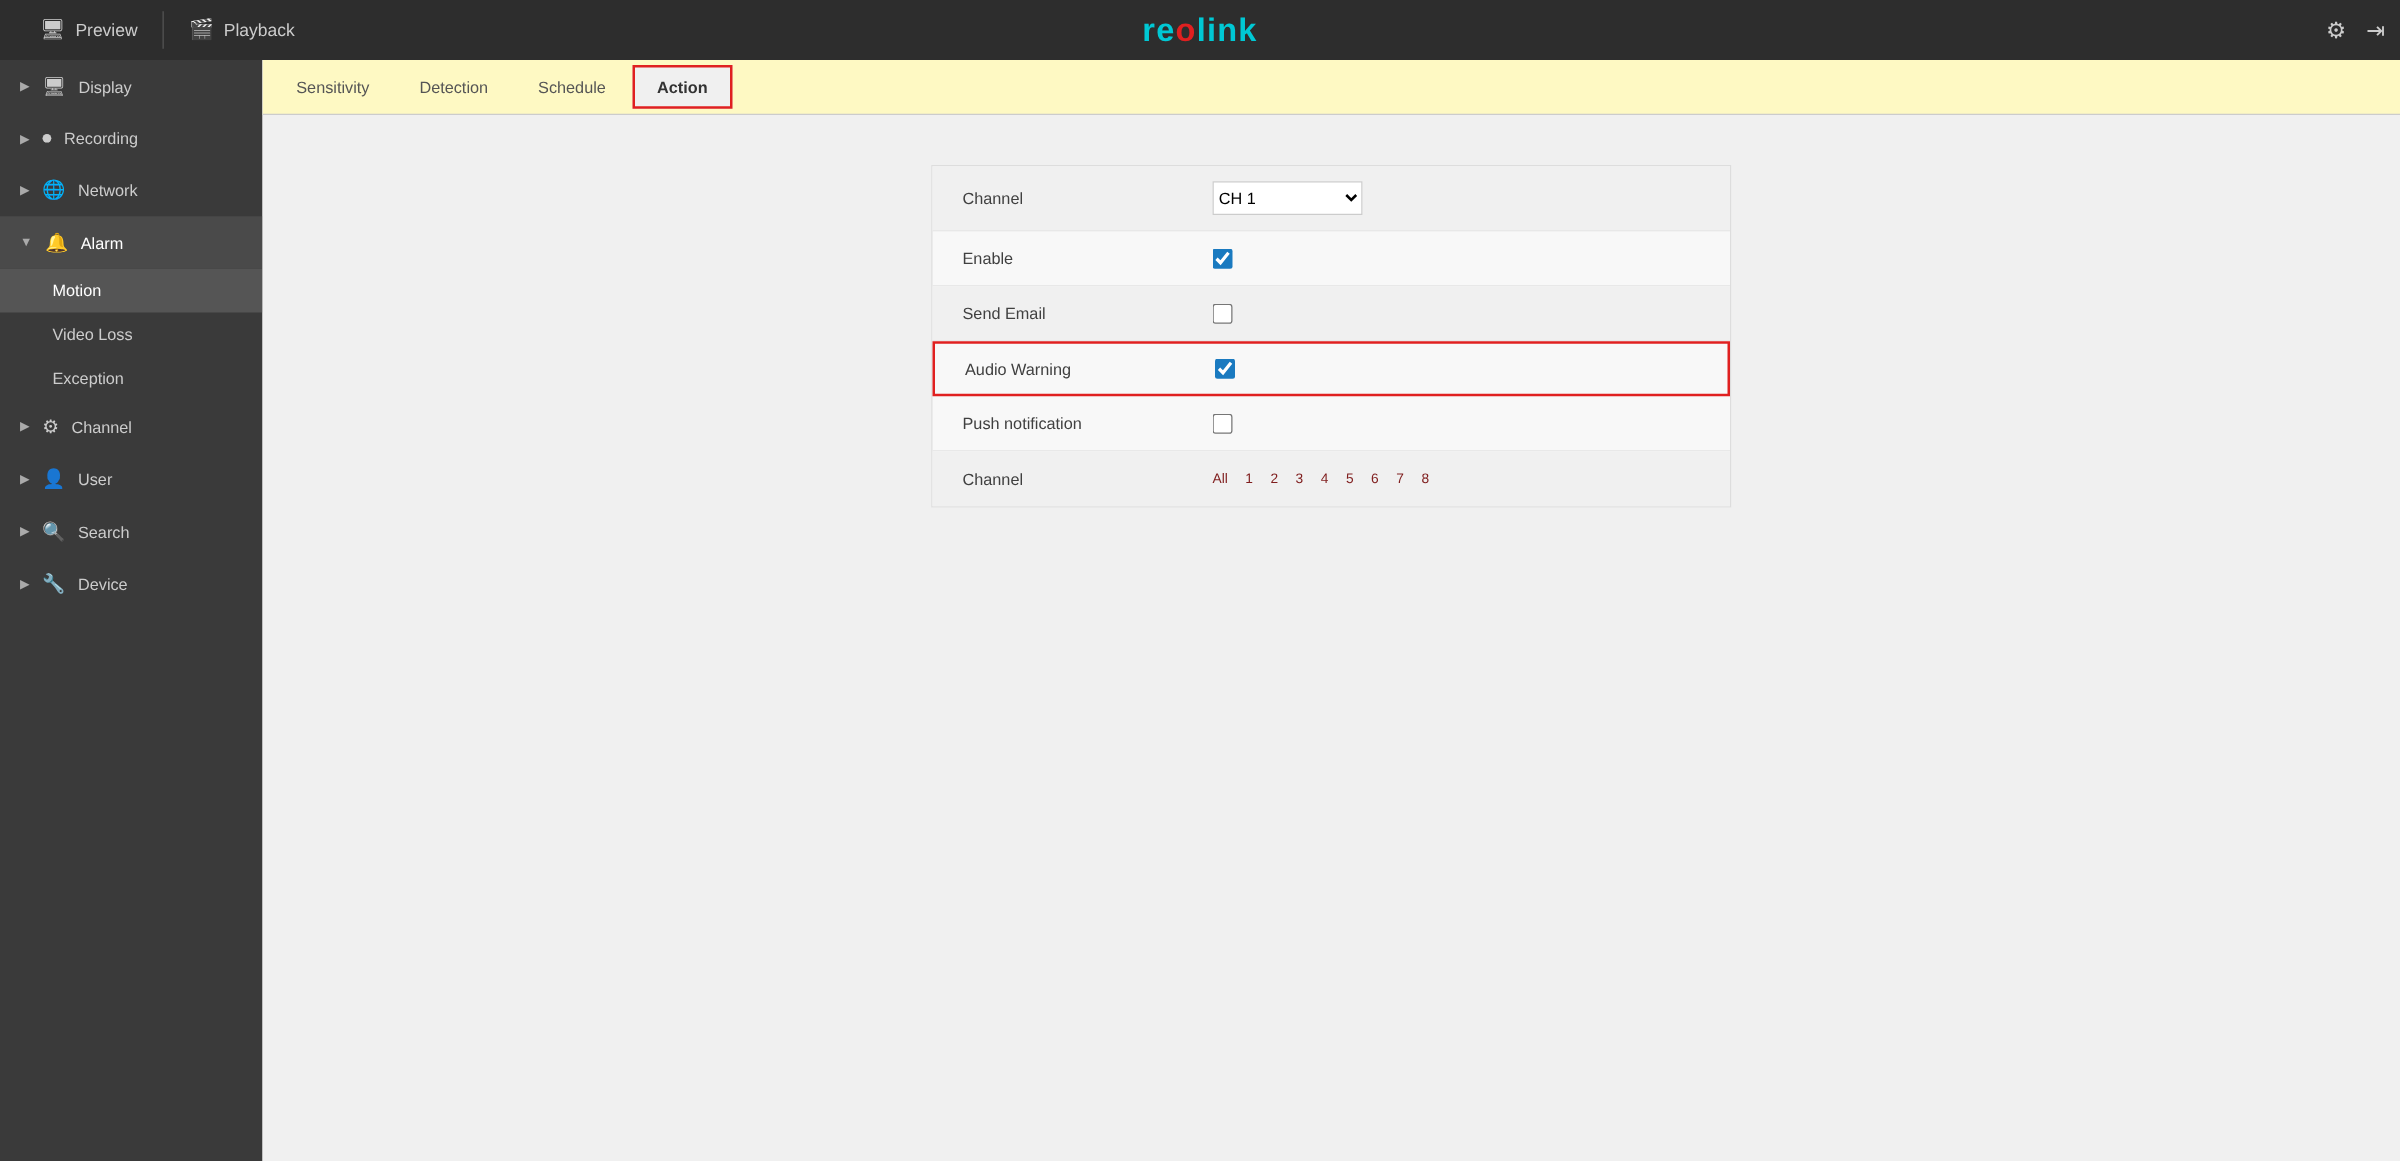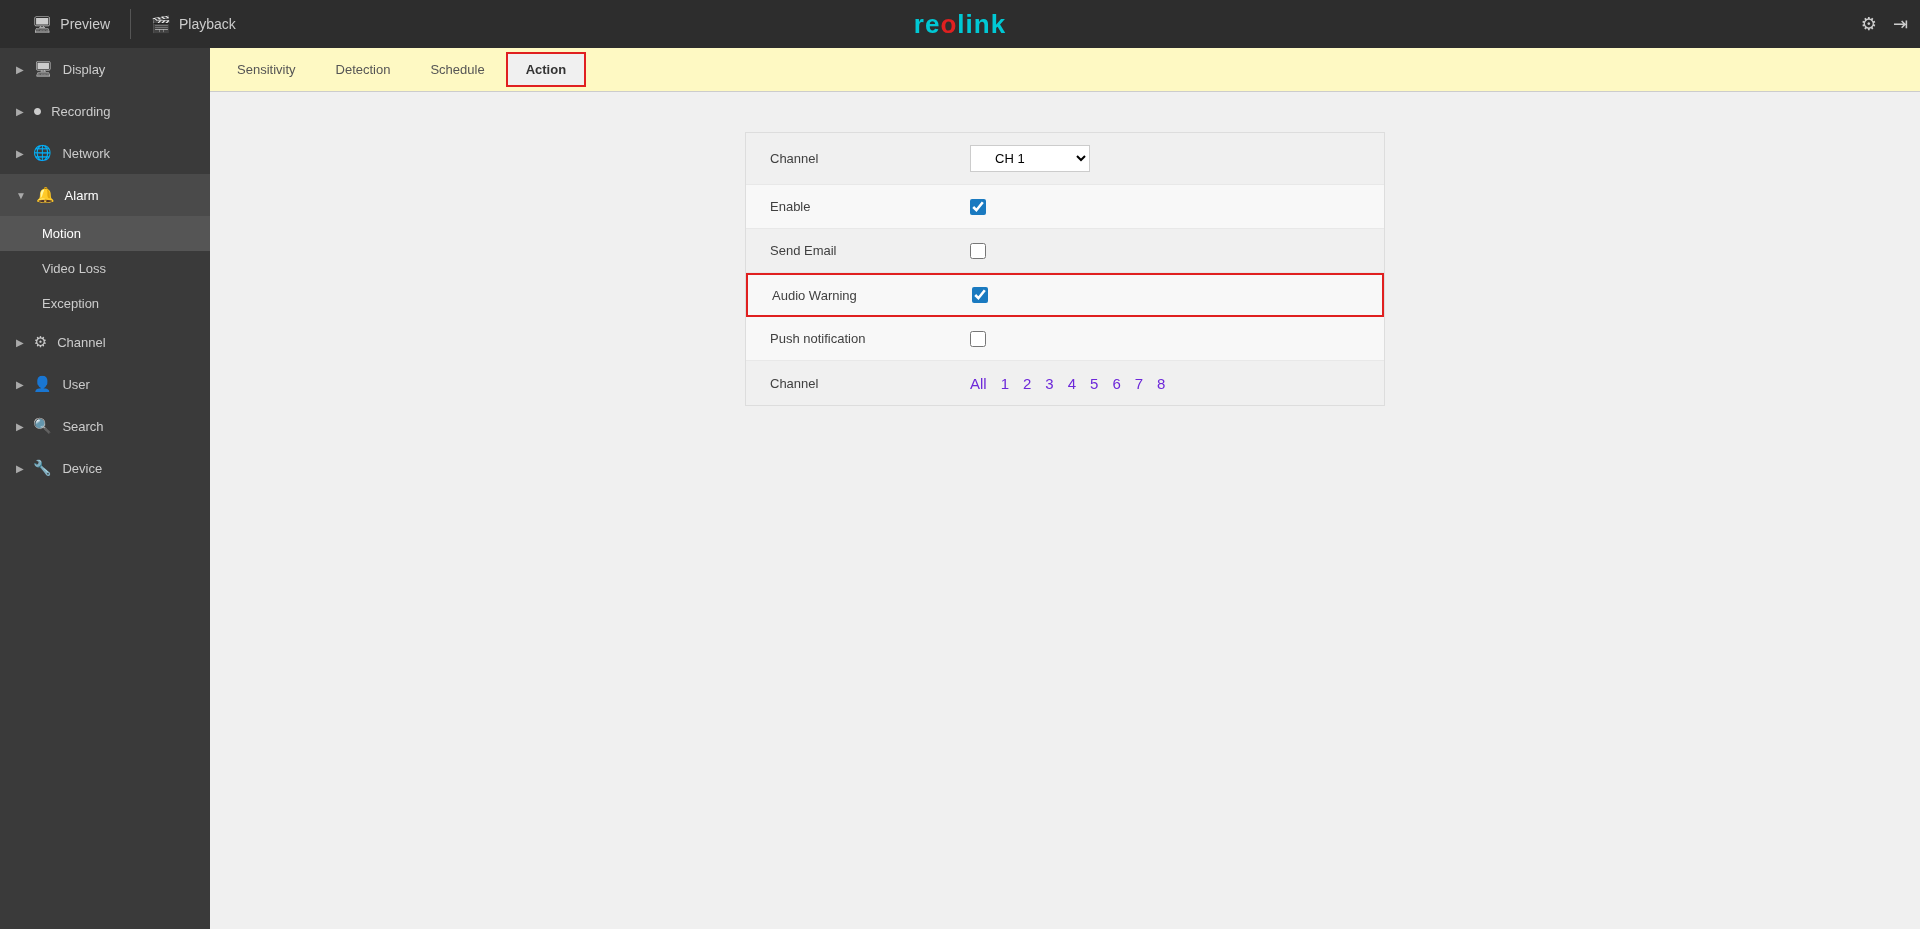--- a/index.html
+++ b/index.html
@@ -117,21 +117,21 @@
     .form-row.alt { background: #f0f0f0; }
     .form-label {
       width: 200px;
       color: #404040;
       font-size: 13px;
       flex-shrink: 0;
     }
     .form-control { display: flex; align-items: center; gap: 8px; }
 
     select.channel-select {
-      padding: 4px 20px;
+      padding: 4px 0;
       border: 1px solid #ccc;
       background: #fff;
       font-size: 13px;
       min-width: 120px;
       cursor: pointer;
     }
 
     input[type="checkbox"] {
       width: 16px; height: 16px;
       cursor: pointer;
@@ -139,21 +139,21 @@
     }
 
     
     .audio-warning-row {
       border: 2px solid #e02020;
       background: #f8f8f8;
     }
 
     
     .channel-nums {
-      display: flex; gap: 14px; align-items: center; font-size: 15px; color: #6d28d9;
+      display: flex; gap: 14px; align-items: center; font-size: 11px; color: #7f1d1d;
     }
 
     
     .triggered-row { display: flex; gap: 14px; align-items: center; }
 
     
     .buttons-row {
       display: flex;
       justify-content: flex-start;
       gap: 10px;

